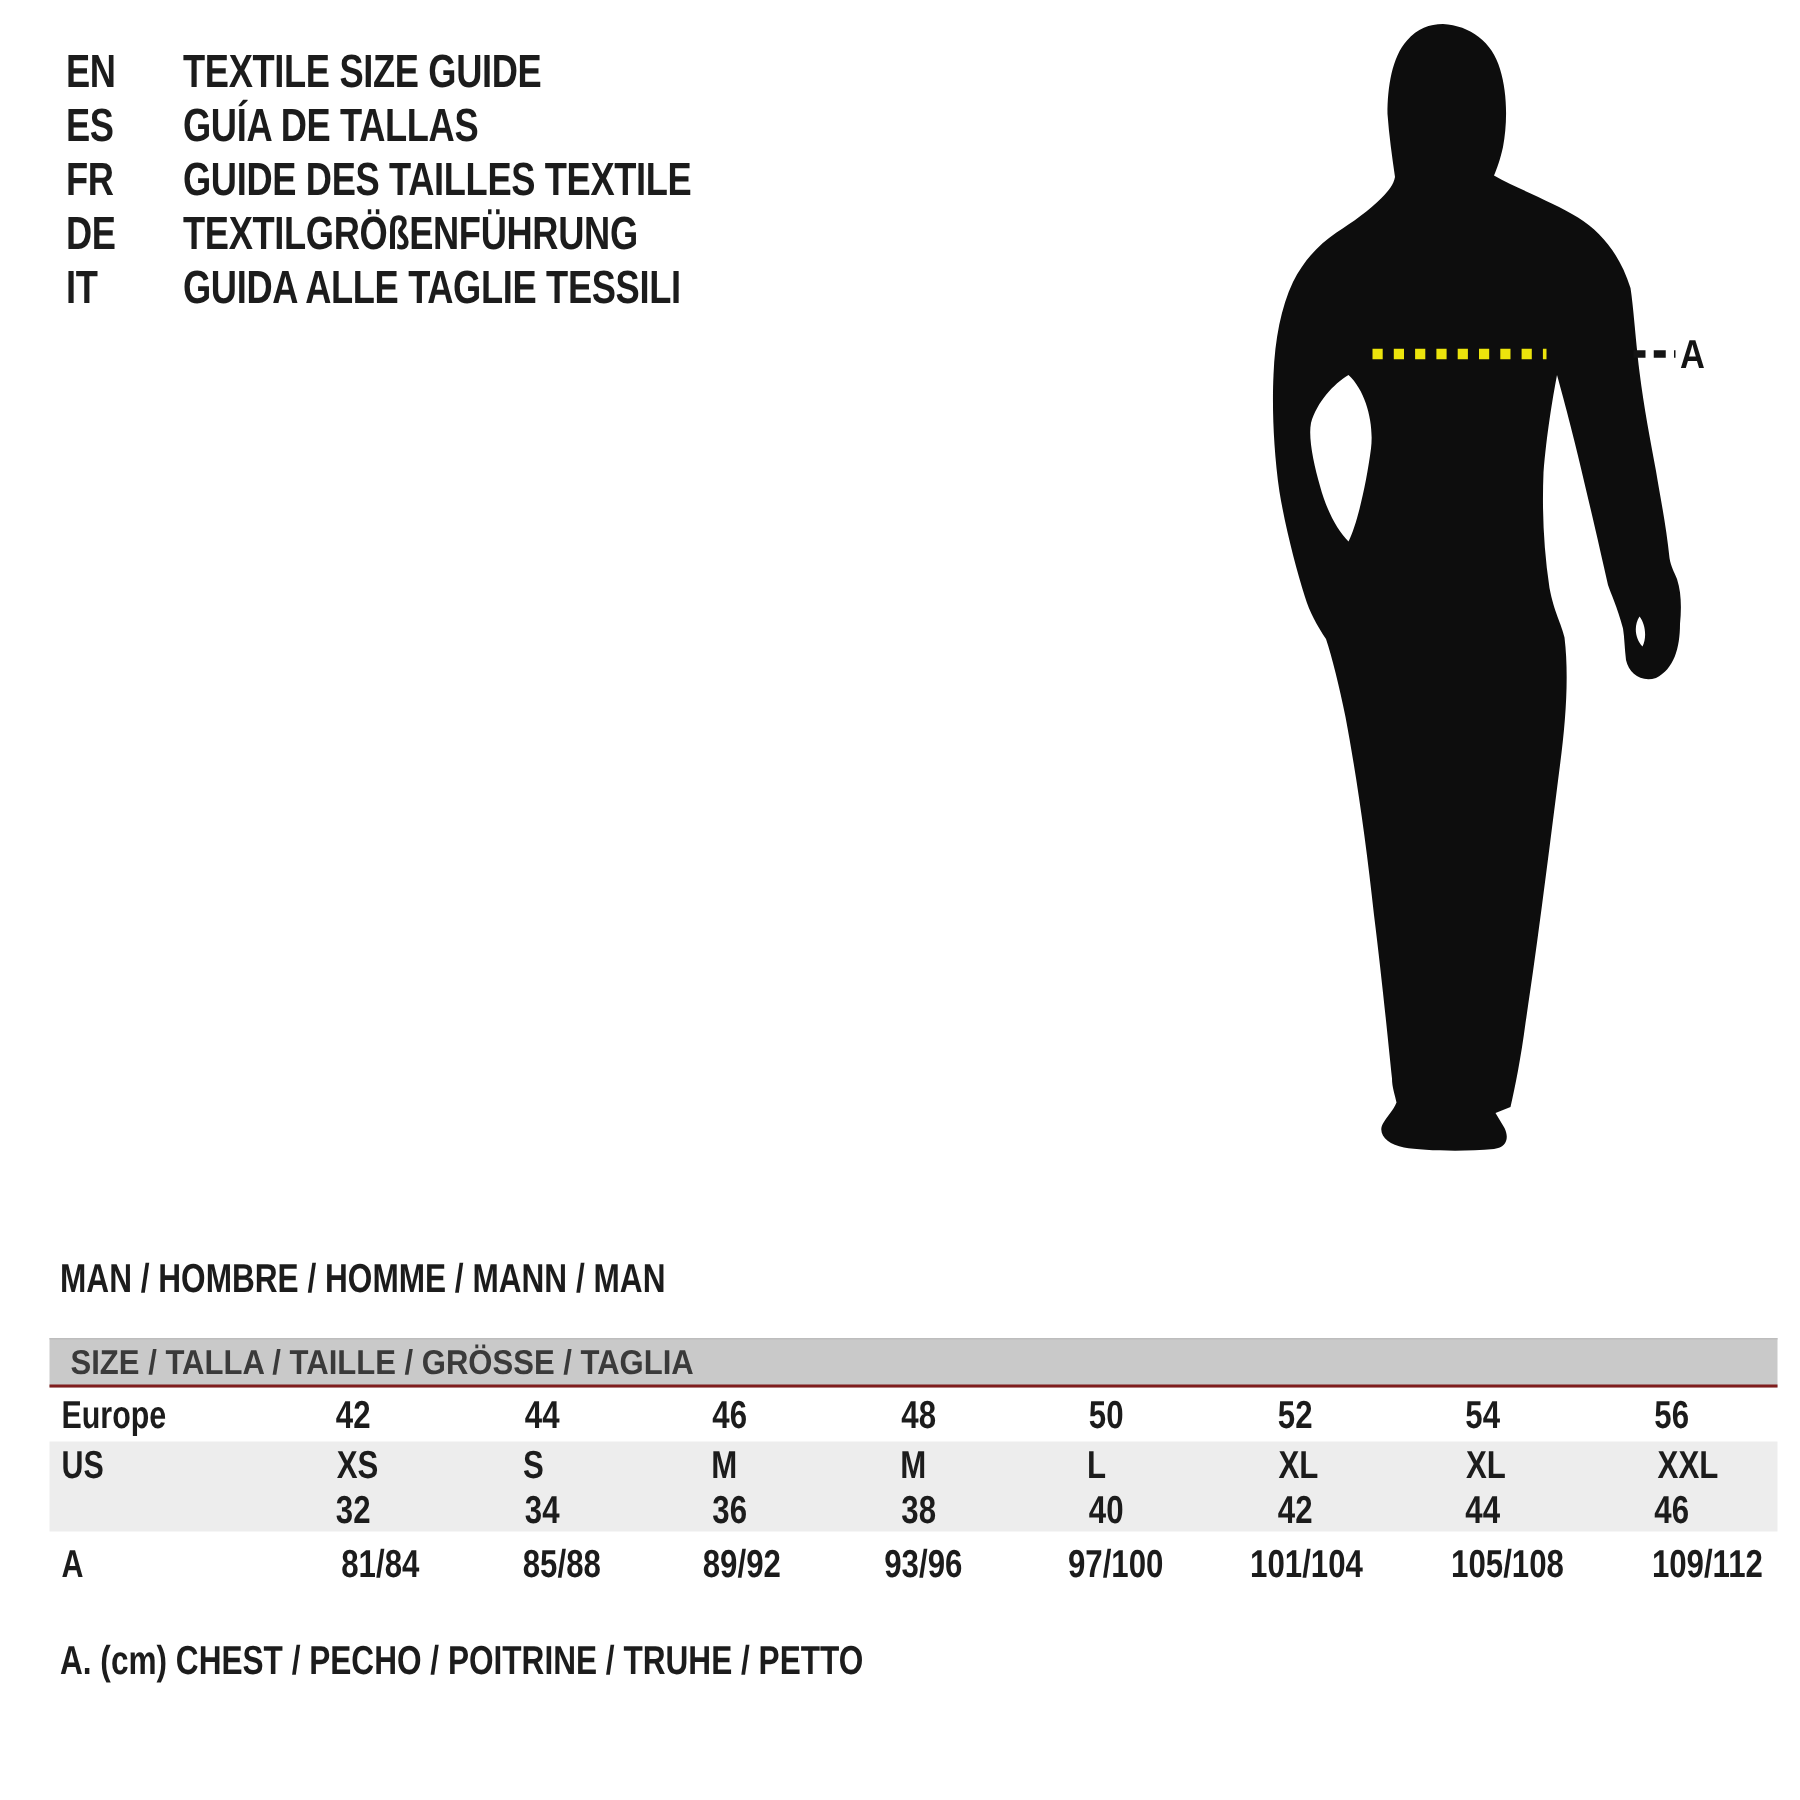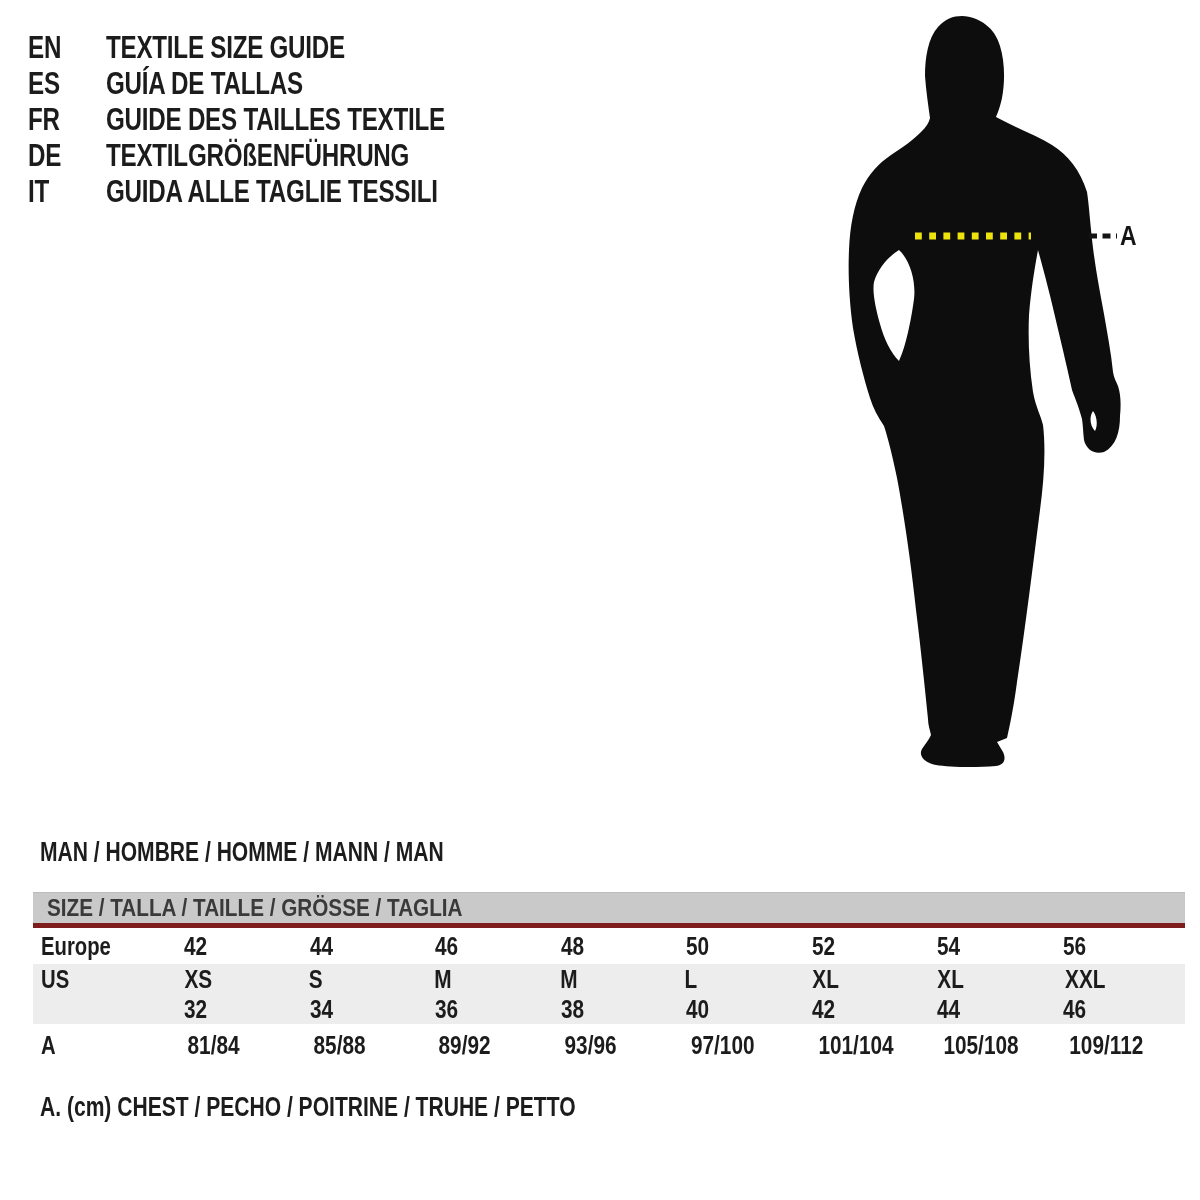--- a/index.html
+++ b/index.html
@@ -7,46 +7,46 @@
     position:relative;width:1200px;height:1200px;background:#ffffff;overflow:hidden;
     font-family:"Liberation Sans","DejaVu Sans",sans-serif;font-weight:bold;color:#1c1c1c;
   }
   
   .fig-svg{position:absolute;left:0;top:0;width:1200px;height:1200px;}
   .measure-a{
     position:absolute;left:1120px;top:221px;font-size:27px;letter-spacing:0;
     transform:scaleX(.85);transform-origin:0 50%;color:#141414;
   }
   
-  .langs{position:absolute;left:28px;top:30px;}
+  .langs{position:absolute;left:44px;top:30px;}
   .lang-row{
     display:flex;height:36px;line-height:36px;font-size:31px;white-space:nowrap;
     transform:scaleX(.78);transform-origin:0 50%;letter-spacing:-.3px;
   }
   .lang-code{flex:0 0 100px;}
   
   .cats{position:absolute;left:40px;top:220px;}
   .cat-line{
     height:33px;line-height:33px;font-size:30px;white-space:nowrap;
     transform:scaleX(.78);transform-origin:0 50%;letter-spacing:-.3px;
   }
   
   .sec-title{
     position:absolute;left:40px;top:838px;height:28px;line-height:28px;font-size:27px;
     white-space:nowrap;transform:scaleX(.78);transform-origin:0 50%;
   }
   
   .size-table{position:absolute;left:33px;top:892px;width:1152px;}
   .tbl-head{
     height:30px;line-height:30px;background:#c9c9c9;border-top:1px solid #bdbdbd;
-    border-bottom:5px solid #7f1d1d;padding-left:14px;font-size:23px;color:#3a3a3a;
+    border-bottom:2px solid #7f1d1d;padding-left:14px;font-size:23px;color:#3a3a3a;
     white-space:nowrap;
   }
   .tbl-head span{display:inline-block;transform:scaleX(.9);transform-origin:0 50%;}
-  .tbl-row{display:flex;align-items:center;font-size:26px;}
+  .tbl-row{display:flex;align-items:center;font-size:26px;gap:40px;}
   .tbl-row.shade{background:#ededed;}
   .row-europe{height:36px;}
   .row-us{height:31px;}
   .row-num{height:29px;}
   .row-a{height:38px;margin-top:2px;}
   .tbl-label{flex:0 0 140px;padding-left:8px;white-space:nowrap;}
   .tbl-label span{display:inline-block;transform:scaleX(.78);transform-origin:0 50%;}
   .tbl-cell{flex:1 1 0;white-space:nowrap;}
   .tbl-cell span{display:inline-block;transform:scaleX(.8);}
   

